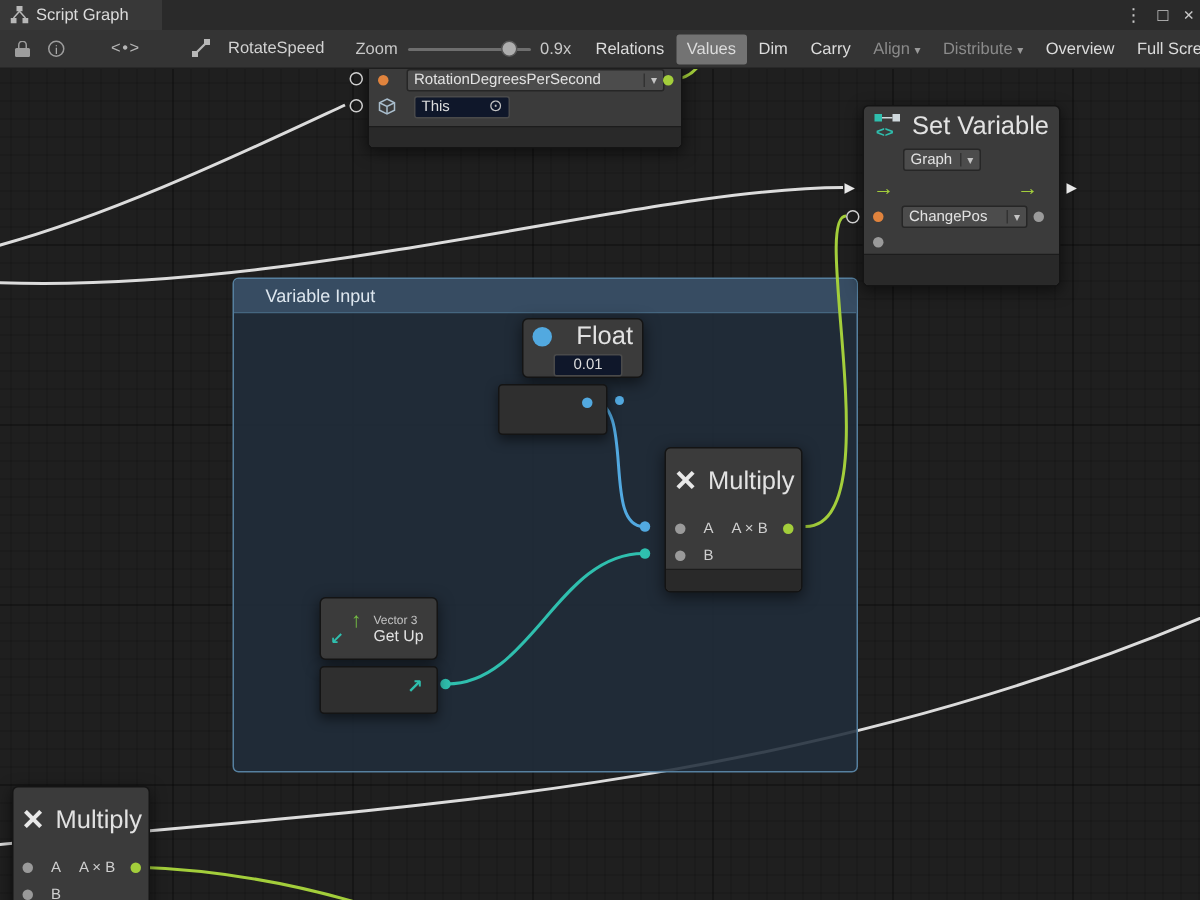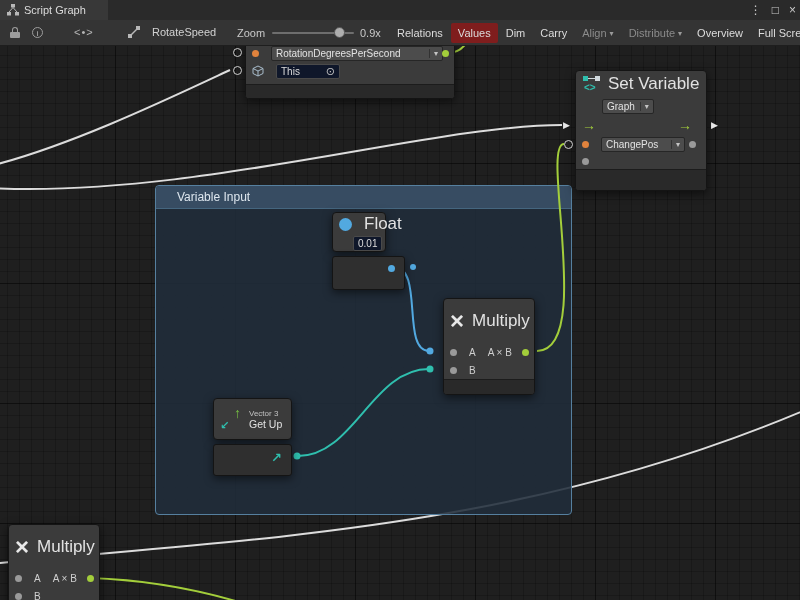--- a/index.html
+++ b/index.html
@@ -24,21 +24,21 @@
   .info-icon{position:absolute;left:32px;top:7px;width:11px;height:11px;border:1px solid #9d9d9d;border-radius:50%;color:#bdbdbd;font-size:8px;text-align:center;line-height:11px;box-sizing:border-box;}
   .code-icon{position:absolute;left:74px;top:6px;color:#b5b5b5;font-size:11px;letter-spacing:1px;}
   .graph-ref{position:absolute;left:128px;top:6px;display:flex;align-items:center;gap:12px;}
   .graph-ref .name{font-size:11px;color:#d2d2d2;}
   .zoom-label{position:absolute;left:237px;top:7px;font-size:11px;color:#c8c8c8;}
   .zoom-track{position:absolute;left:272px;top:32px;width:82px;height:2px;background:#6e6e6e;border-radius:1px;}
   .zoom-handle{position:absolute;left:334px;top:27px;width:11px;height:11px;border-radius:50%;background:#aeaeae;border:1px solid #555;box-sizing:border-box;}
   .zoom-value{position:absolute;left:360px;top:7px;font-size:11px;color:#c8c8c8;}
   .tb-buttons{position:absolute;left:390px;top:0;height:26px;display:flex;align-items:center;gap:1px;white-space:nowrap;}
   .tb-btn{font-size:11px;color:#dcdcdc;padding:4px 7px;border-radius:2px;display:flex;align-items:center;gap:3px;cursor:default;}
-  .tb-btn.active{background:#7f1d1d;}
+  .tb-btn.active{background:#737373;}
   .tb-btn.disabled{color:#8b8b8b;}
   .tb-btn .caret{font-size:8px;color:#9a9a9a;}
   
   .canvas{
     position:absolute;left:0;top:46px;width:800px;height:554px;overflow:hidden;
     background-color:#1f1f1f;
     background-image:
       linear-gradient(rgba(0,0,0,.40) 1px, transparent 1px),
       linear-gradient(90deg, rgba(0,0,0,.40) 1px, transparent 1px),
       linear-gradient(rgba(0,0,0,.20) 1px, transparent 1px),
@@ -241,21 +241,21 @@
     </div>
     <div class="row" style="height:16px;">
       <span class="port-dot dot-gray"></span>
     </div>
     <div class="node-footer" style="height:20px;"></div>
     <span class="tri" style="left:-13px;top:50px;">▶</span>
     <span class="tri" style="right:-12px;top:50px;">▶</span>
     <span class="port-hollow" style="left:-12px;top:69px;"></span>
   </div>
 
-  <div class="node" style="left:332px;top:166px;width:54px;">
+  <div class="node" style="left:348px;top:166px;width:81px;">
     <div class="row" style="height:22px;">
       <span class="float-circle"></span>
       <span class="node-title" style="margin-left:auto;">Float</span>
     </div>
     <div class="row" style="height:16px;padding-left:20px;">
       <span class="field" style="width:46px;justify-content:center;">
         <span class="f-label">0.01</span>
       </span>
     </div>
   </div>

